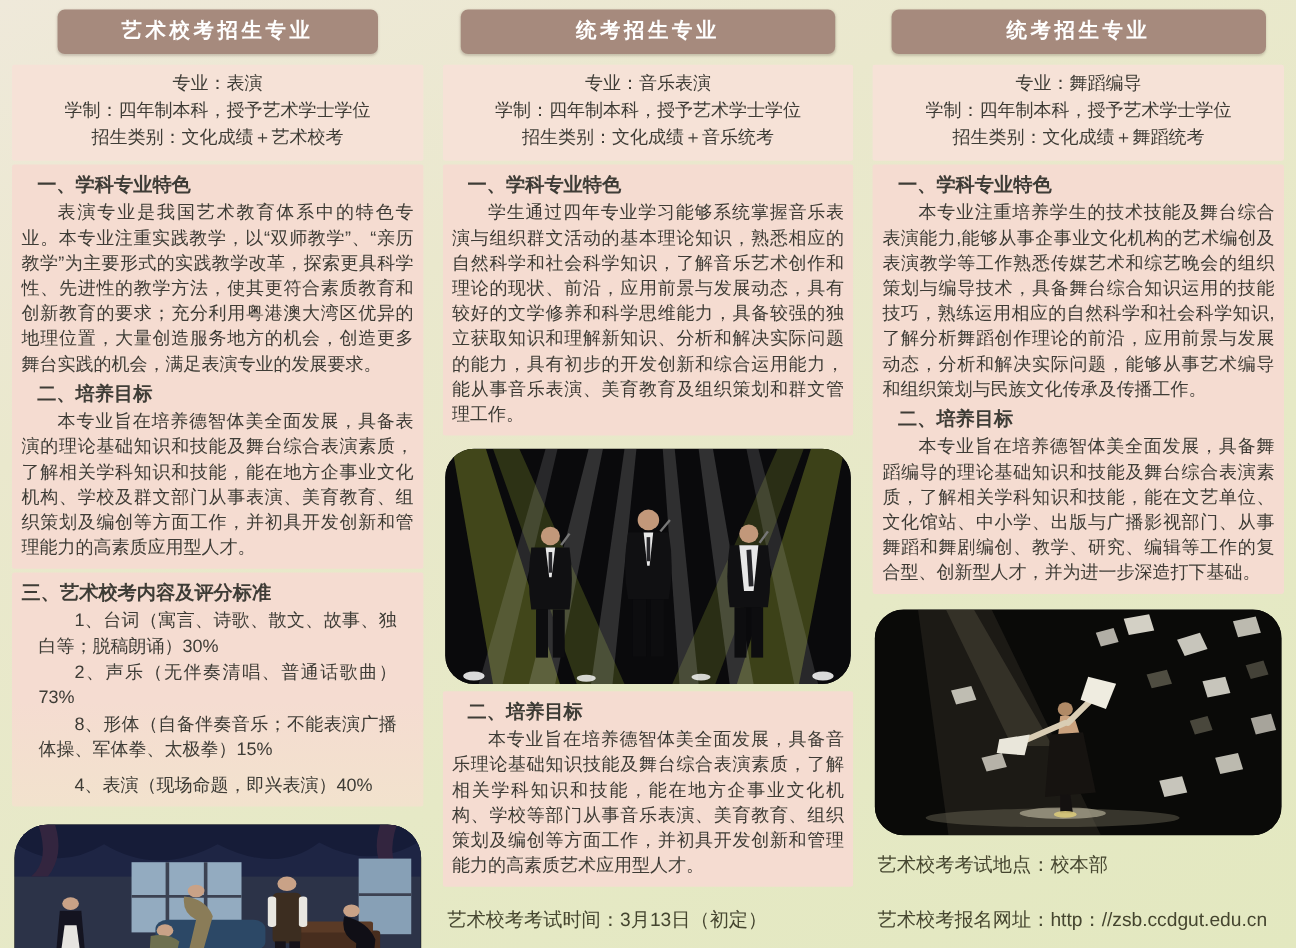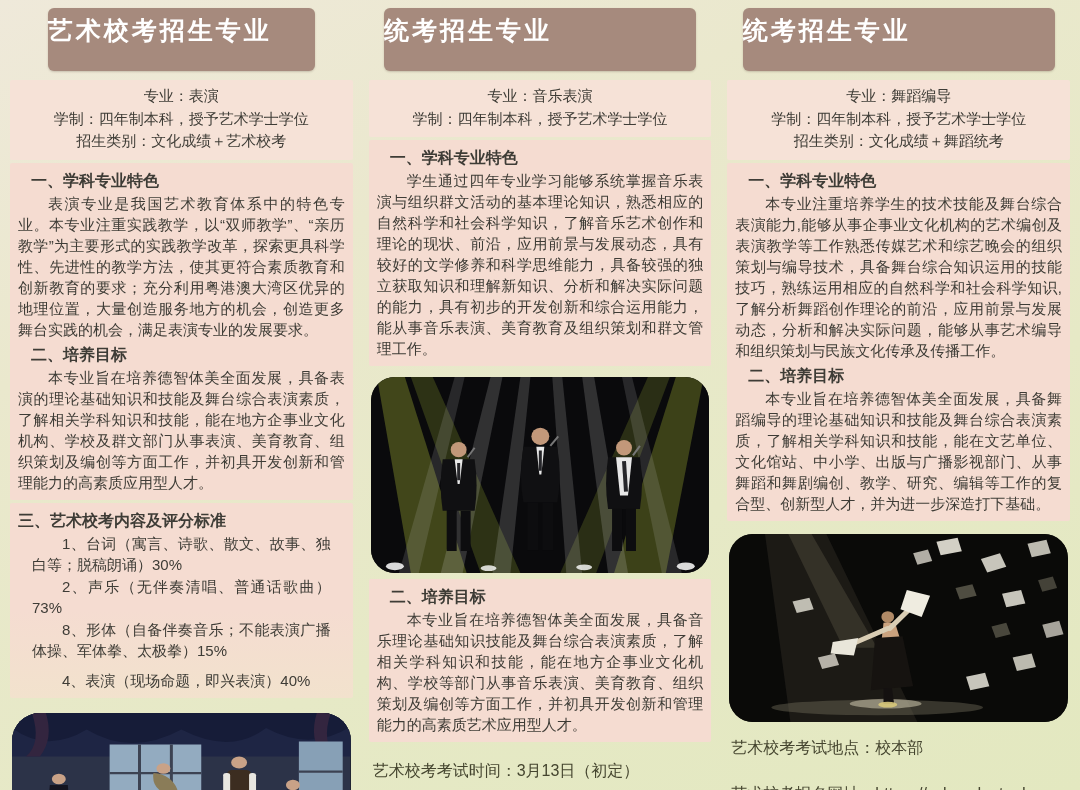--- a/index.html
+++ b/index.html
@@ -8,22 +8,22 @@
     font-family:"Liberation Sans","DejaVu Sans",sans-serif;
     color:#3e3c36;
   }
   .page{
     width:1080px;height:790px;box-sizing:border-box;
     background:linear-gradient(155deg,#efe9da 0%,#eae8cd 30%,#e6e9c6 65%,#e3e8c0 100%);
     display:flex;gap:16px;padding:6px 10px 0 10px;
   }
   .col{flex:1;min-width:0;display:flex;flex-direction:column;overflow:hidden;}
   .banner{
-    background:#a68a7d;color:#fff;font-weight:700;font-size:25px;letter-spacing:3px;
-    text-align:left;border-radius:6px;padding:6px 0 24px;margin:2px auto 9px;
+    background:#a68a7d;color:#fff;font-weight:700;font-size:17px;letter-spacing:3px;
+    text-align:center;border-radius:6px;padding:6px 0 8px;margin:2px auto 9px;
     box-shadow:0 1px 2px rgba(90,70,60,.25);white-space:nowrap;
   }
   .col-1 .banner{width:78%;}
   .col-2 .banner,.col-3 .banner{width:91%;}
   .info{
     background:#f6e2d7;padding:5px 8px 7px;font-size:15px;line-height:1.5;
     margin-bottom:3px;border-radius:2px;
   }
   .info div{white-space:nowrap;overflow:hidden;text-align:center;}
   .panel{
@@ -110,20 +110,21 @@
     </div>
   </div>
 
   <div class="col col-2">
     <div class="banner">
       <span>统考招生专业</span>
     </div>
     <div class="info">
       <div>专业：音乐表演</div>
       <div>学制：四年制本科，授予艺术学士学位</div>
+      <div>招生类别：文化成绩＋音乐统考</div>
     </div>
     <div class="panel">
       <div class="sec-title">一、学科专业特色</div>
       <p class="sec-body">学生通过四年专业学习能够系统掌握音乐表演与组织群文活动的基本理论知识，熟悉相应的自然科学和社会科学知识，了解音乐艺术创作和理论的现状、前沿，应用前景与发展动态，具有较好的文学修养和科学思维能力，具备较强的独立获取知识和理解新知识、分析和解决实际问题的能力，具有初步的开发创新和综合运用能力，能从事音乐表演、美育教育及组织策划和群文管理工作。</p>
     </div>
     <div class="photo photo-singers" aria-label="男声组合舞台演出照">
       <svg viewBox="0 0 340 205" preserveAspectRatio="none">
         <rect width="340" height="205" fill="#0a0a0c"></rect>
         <polygon points="6,0 34,0 96,205 40,205" fill="#9aa832" opacity="0.38"></polygon>
         <polygon points="40,0 62,0 150,205 110,205" fill="#8a9a2e" opacity="0.28"></polygon>

